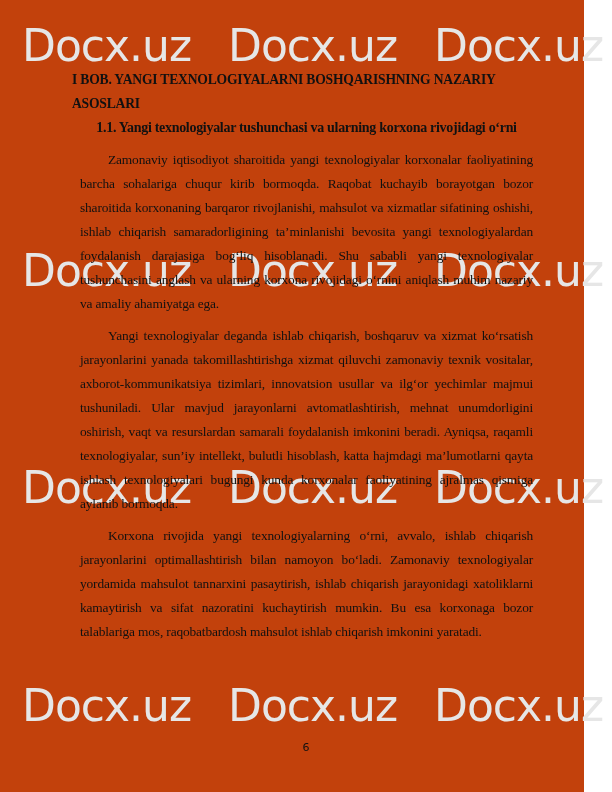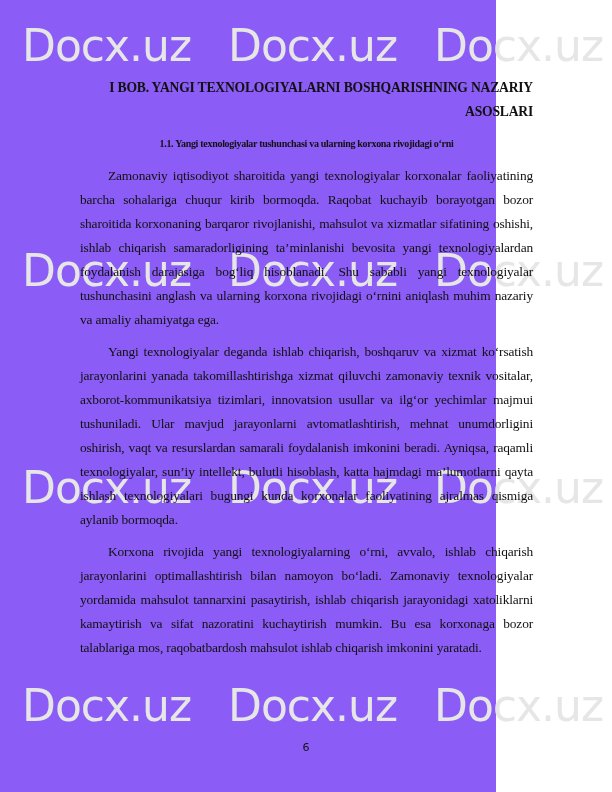--- a/index.html
+++ b/index.html
@@ -1,37 +1,37 @@
 <!DOCTYPE html>
 <html><head>
 <meta charset="utf-8">
 <style>
   html, body { margin: 0; padding: 0; background: #ffffff; }
   body { width: 612px; height: 792px; position: relative; overflow: hidden; }
-  .page { position: absolute; left: 0; top: 0; width: 496px; height: 792px; background: #8b5cf6; }
+  .page { position: absolute; left: 0; top: 0; width: 584px; height: 792px; background: #c2410c; }
   .watermark-layer { position: absolute; inset: 0; pointer-events: none; z-index: 0; }
   .wm {
     position: absolute;
     font-family: "DejaVu Sans", "Liberation Sans", sans-serif;
     font-size: 44px;
     color: #e6e6e6;
     letter-spacing: -1px;
     white-space: nowrap;
   }
   .content {
     position: absolute; left: 72px; top: 68px; width: 469px; z-index: 1;
     font-family: "Liberation Serif", "DejaVu Serif", serif;
     color: #111;
   }
   .chapter-title {
-    font-weight: bold; font-size: 13.6px; text-align: right;
-    line-height: 24px; margin: 8px; letter-spacing: -0.2px;
+    font-weight: bold; font-size: 13.6px; text-align: left;
+    line-height: 24px; margin: 0; letter-spacing: -0.2px;
   }
   .section-title {
-    font-weight: bold; font-size: 10px; text-align: center;
+    font-weight: bold; font-size: 14px; text-align: center;
     line-height: 24px; margin: 0; letter-spacing: -0.3px;
   }
   .para {
     font-size: 13.4px; line-height: 24px; text-align: justify;
     text-indent: 28px; margin: 8px; letter-spacing: -0.15px;
   }
   .page-number {
     position: absolute; top: 741px; left: 0; width: 612px; text-align: center;
     font-family: "DejaVu Sans", "Liberation Sans", sans-serif; font-size: 11px; color: #111;
   }

